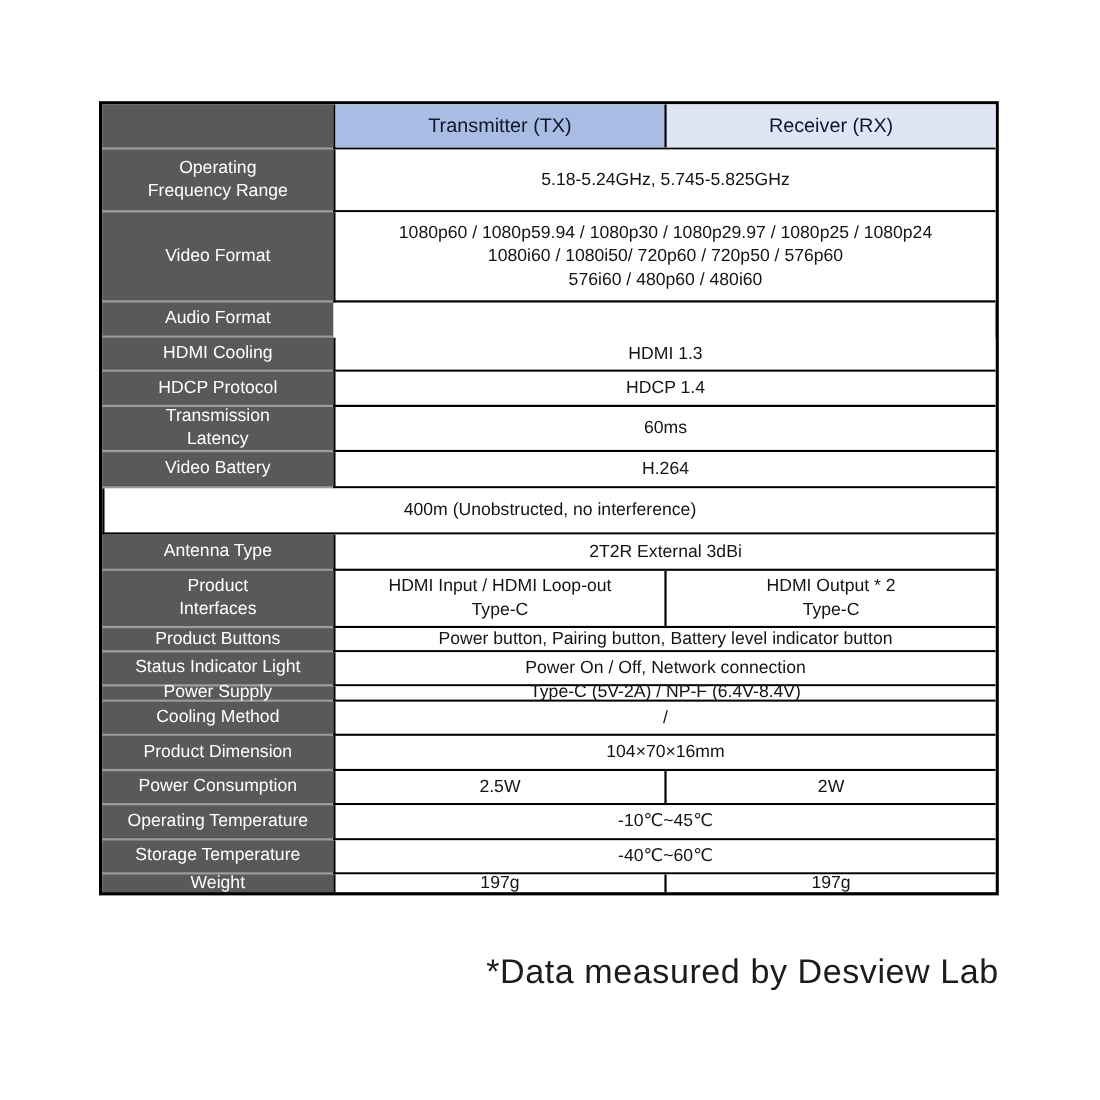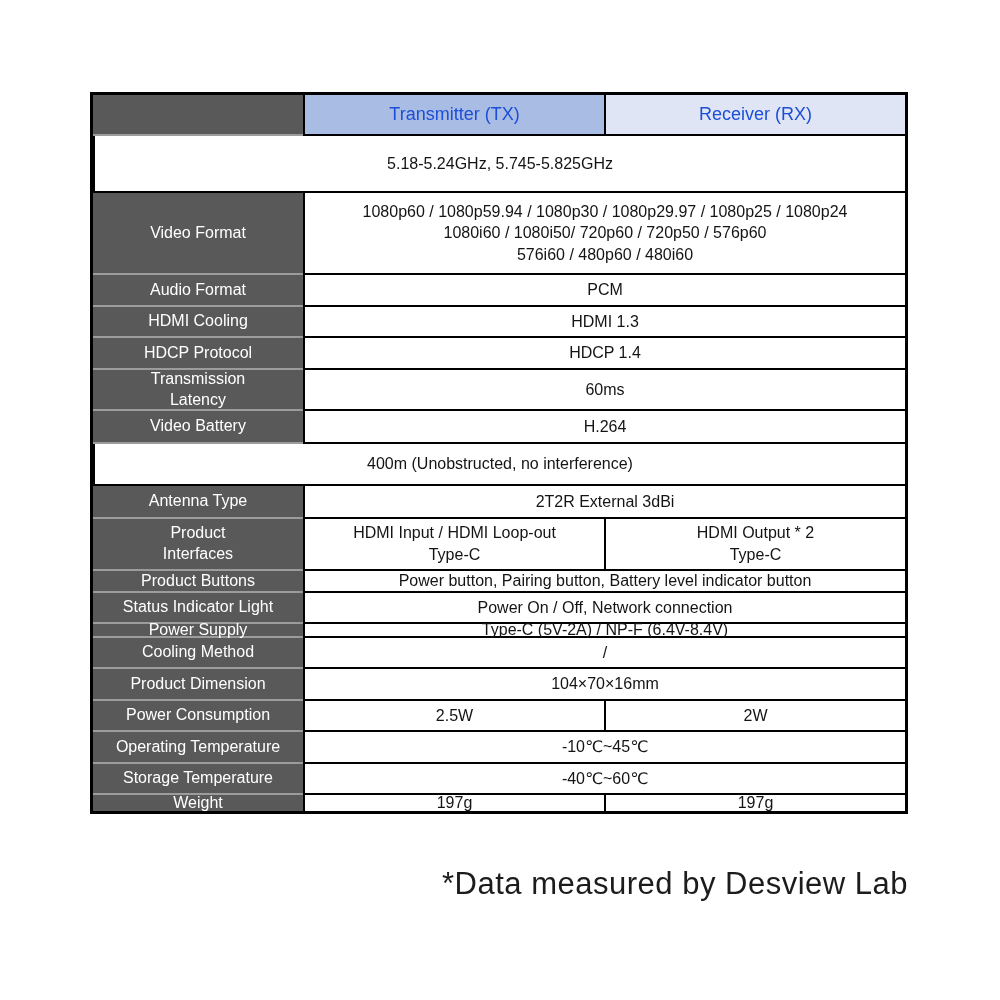--- a/index.html
+++ b/index.html
@@ -66,21 +66,21 @@
     white-space: pre-line;
     font-size: 16px;
     color: #141414;
     line-height: 1.35;
     box-sizing: border-box;
     padding: 0 4px;
   }
   .rx-split { border-left: 2px solid var(--border-color, #000); }
   .th {
     font-size: 18px;
-    color: #1d4ed8;
+    color: #0f172a;
   }
   .th-tx { background: var(--tx-bg, #a9bce3); }
   .th-rx { background: var(--rx-bg, #dfe5f4); border-left: 2px solid var(--border-color, #000); }
   .footnote {
     position: absolute;
     left: 90px;
     top: 866px;
     width: 818px;
     text-align: right;
     font-size: 31px;
@@ -97,39 +97,38 @@
 
     <div class="row" style="height:41px">
       <div class="label-cell"></div>
       <div class="values">
         <div class="value-cell th th-tx">Transmitter (TX)</div>
         <div class="value-cell th th-rx">Receiver (RX)</div>
       </div>
     </div>
 
     <div class="row" style="height:57px">
+      <div class="label-cell">Operating
+Frequency Range</div>
       <div class="values">
           <div class="value-cell">5.18-5.24GHz, 5.745-5.825GHz</div>
         </div>
     </div>
 
     <div class="row" style="height:82px">
       <div class="label-cell">Video Format</div>
       <div class="values">
           <div class="value-cell">1080p60 / 1080p59.94 / 1080p30 / 1080p29.97 / 1080p25 / 1080p24
 1080i60 / 1080i50/ 720p60 / 720p50 / 576p60
 576i60 / 480p60 / 480i60</div>
         </div>
     </div>
 
     <div class="row" style="height:32px">
       <div class="label-cell">Audio Format</div>
-      <div class="values">
-          <div class="value-cell">PCM</div>
-        </div>
     </div>
 
     <div class="row" style="height:31px">
       <div class="label-cell">HDMI Cooling</div>
       <div class="values">
           <div class="value-cell">HDMI 1.3</div>
         </div>
     </div>
 
     <div class="row" style="height:32px">

